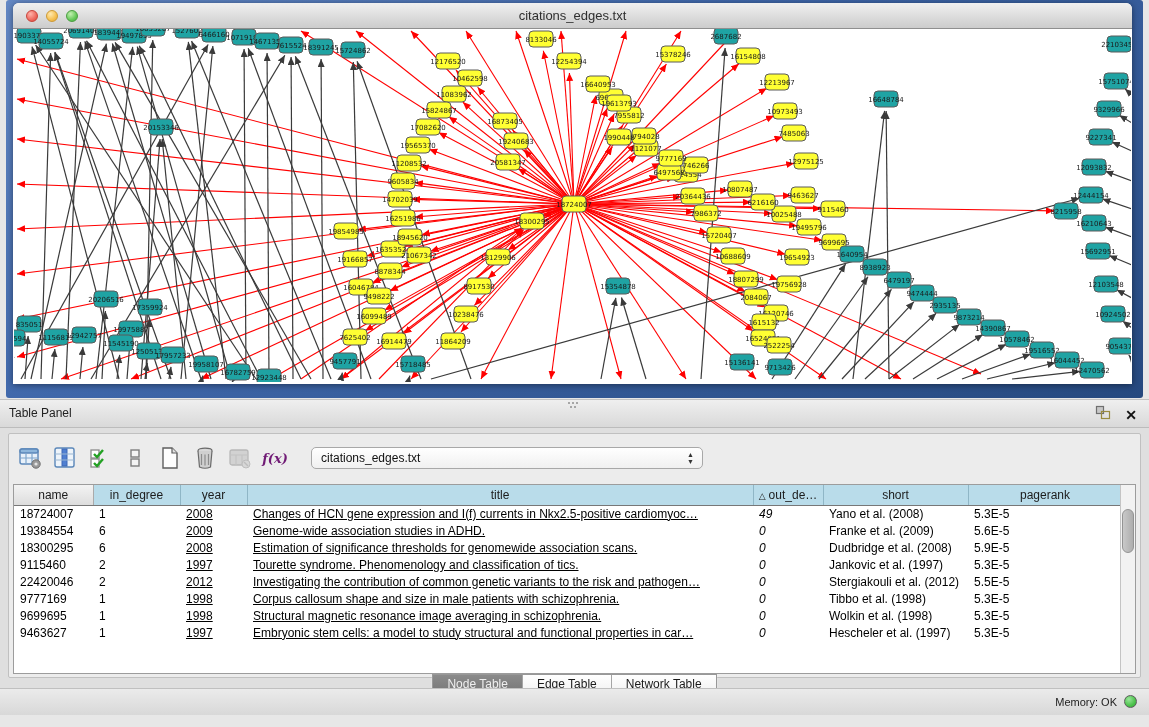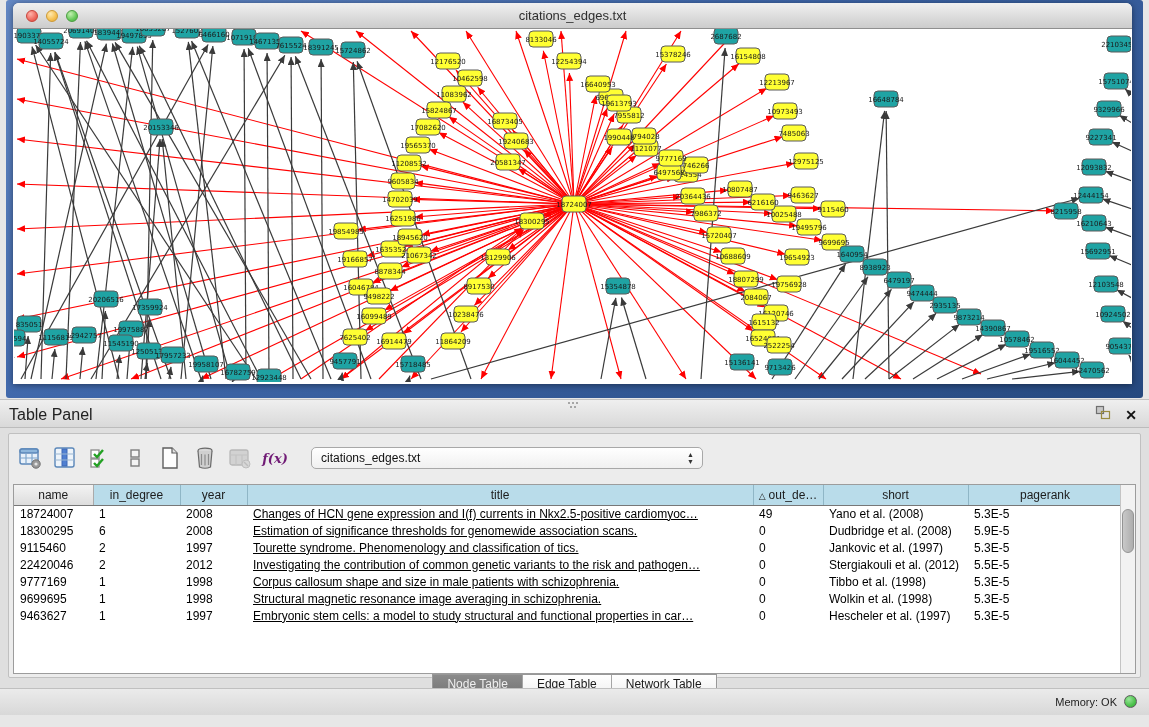--- a/index.html
+++ b/index.html
@@ -33,21 +33,21 @@
   .tl.yellow{ background:radial-gradient(circle at 35% 30%,#ffe9b0,#f6c04f 60%,#e0a33c); border:1px solid #cd9a36;}
   .tl.green{ background:radial-gradient(circle at 35% 30%,#c4f0b2,#66c95a 60%,#47ad3f); border:1px solid #4b9e41;}
   .net-canvas{ position:relative; width:1117px; height:353px; margin-left:1px; background:#fff; overflow:hidden; }
   .net-canvas svg{ display:block; }
   
   .tp-header{
     position:absolute; left:0; top:399px; width:1149px; height:29px;
     background:linear-gradient(#efefef,#d9d9d9);
     border-top:1px solid #c2c2c2; border-bottom:1px solid #bcbcbc;
   }
-  .tp-header .tp-title{ position:absolute; left:9px; top:6px; font-size:16px; color:#222; }
+  .tp-header .tp-title{ position:absolute; left:9px; top:6px; font-size:12px; color:#222; }
   .tp-header .hdr-icons{ position:absolute; right:12px; top:5px; display:flex; gap:14px; align-items:center;}
   .resize-grip{ position:absolute; left:568px; top:2px; width:12px; height:7px; }
   .resize-grip i{ position:absolute; width:2px; height:2px; background:#8f8f8f; border-radius:50%; }
   .close-x{ font-size:14px; font-weight:bold; color:#111; line-height:16px; cursor:default;}
   
   .tp-body{ position:absolute; left:0; top:428px; width:1149px; height:272px; background:#dfdfdf; }
   .tp-content{
     position:absolute; left:8px; top:5px; width:1133px; height:245px;
     background:#ececec; border:1px solid #c0c0c0; border-radius:2px;
   }
@@ -69,22 +69,22 @@
   table.data th{
     height:20px; font-weight:normal; font-size:12px; color:#1c1c1c;
     background:#b9dcea; border-right:1px solid #8fb6c6; border-bottom:1px solid #777;
     text-align:center; overflow:hidden; white-space:nowrap;
   }
   table.data th.gray{ background:linear-gradient(#f3f3f3,#dddddd); border-right:1px solid #aaa; }
   table.data td{
     height:17px; padding:0 3px 0 6px; white-space:nowrap; overflow:hidden;
     border:none;
   }
-  .c0{width:79px;} .c1{width:87px;} .c2{width:67px;} .c3{width:506px;text-decoration:underline;} .c4{width:70px;} .c5{width:145px;} .c6{width:154px;}
-  td.c2{ padding-left:6px; }
+  .c0{width:79px;} .c1{width:87px;} .c2{width:67px;} .c3{width:506px;text-decoration:underline;} .c4{width:70px;font-style:italic;} .c5{width:145px;} .c6{width:154px;}
+  td.c2{ padding-left:6px;text-decoration:underline; }
   .sort-tri{ font-size:9px; margin-right:3px; color:#222; }
   .vscroll{
     position:absolute; right:0; top:0; width:15px; height:188px;
     background:#f2f2f2; border-left:1px solid #c4c4c4;
   }
   .vthumb{
     position:absolute; left:1px; top:24px; width:12px; height:44px;
     background:linear-gradient(90deg,#c9c9c9,#adadad);
     border:1px solid #939393; border-radius:7px;
   }
@@ -675,20 +675,29 @@
             <tr>
               <td class="c0">18724007</td>
               <td class="c1">1</td>
               <td class="c2">2008</td>
               <td class="c3">Changes of HCN gene expression and I(f) currents in Nkx2.5-positive cardiomyoc…</td>
               <td class="c4">49</td>
               <td class="c5">Yano et al. (2008)</td>
               <td class="c6">5.3E-5</td>
             </tr>
             <tr>
+              <td class="c0">19384554</td>
+              <td class="c1">6</td>
+              <td class="c2">2009</td>
+              <td class="c3">Genome-wide association studies in ADHD.</td>
+              <td class="c4">0</td>
+              <td class="c5">Franke et al. (2009)</td>
+              <td class="c6">5.6E-5</td>
+            </tr>
+            <tr>
               <td class="c0">18300295</td>
               <td class="c1">6</td>
               <td class="c2">2008</td>
               <td class="c3">Estimation of significance thresholds for genomewide association scans.</td>
               <td class="c4">0</td>
               <td class="c5">Dudbridge et al. (2008)</td>
               <td class="c6">5.9E-5</td>
             </tr>
             <tr>
               <td class="c0">9115460</td>

